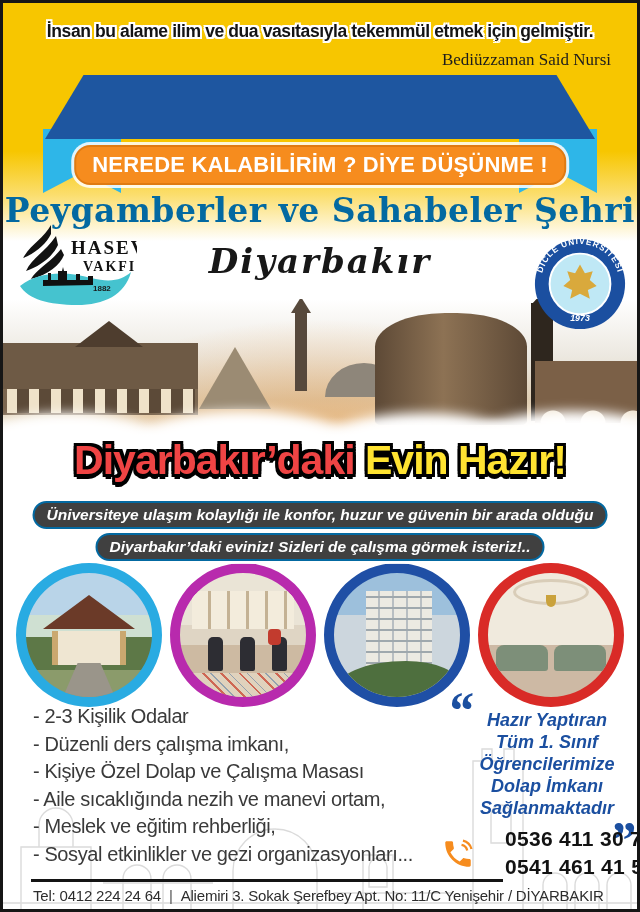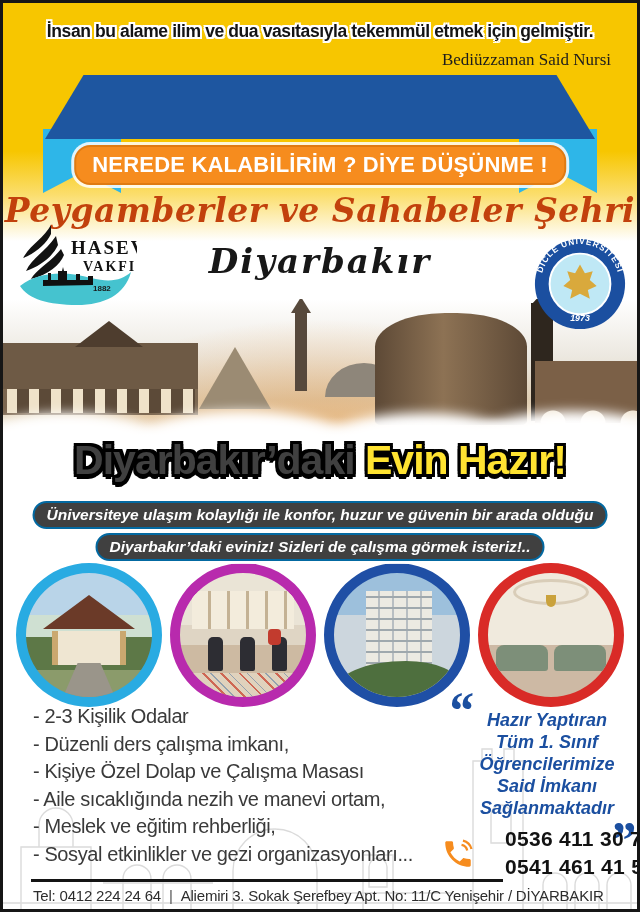--- a/index.html
+++ b/index.html
@@ -24,22 +24,22 @@
   .ribbon-tail.right{right:40px;}
   .ribbon-title{position:absolute;top:82px;left:0;width:100%;text-align:center;z-index:3;
     font-size:26px;font-weight:bold;color:#fff;letter-spacing:-0.5px;
     text-shadow:3px 3px 0 #38BEEC;}
   .ribbon-sub{position:absolute;top:142px;left:50%;transform:translateX(-50%);z-index:3;
     background:#F68C1E;border:2px solid #E07B12;border-radius:16px;
     box-shadow:0 0 0 3px rgba(255,255,255,.85);
     padding:5px 16px;white-space:nowrap;
     font-size:22px;font-weight:bold;color:#fff;letter-spacing:0.2px;}
   .script-line1{position:absolute;top:188px;left:0;width:100%;text-align:center;
-    font-family:"DejaVu Serif",serif;font-style:italic;font-weight:bold;
-    font-size:33px;color:#c2410c;letter-spacing:0.5px;}
+    font-family:"DejaVu Serif",serif;font-weight:bold;
+    font-size:33px;color:#0369a1;letter-spacing:0.5px;}
   .script-line2{position:absolute;top:238px;left:0;width:100%;text-align:center;
     font-family:"DejaVu Serif",serif;font-style:italic;font-weight:bold;
     font-size:34px;color:#181818;letter-spacing:2px;}
   .hasev-logo{position:absolute;top:220px;left:12px;z-index:4;}
   .dicle-logo{position:absolute;top:232px;right:8px;z-index:4;}
   
   .montage{position:absolute;top:296px;left:0;width:100%;height:152px;overflow:hidden;
     background:
       radial-gradient(ellipse at 50% 108%,rgba(230,138,40,.55) 0%,rgba(230,138,40,0) 62%),
       linear-gradient(180deg,#ffffff 0%,#ece8e0 38%,#ded2bd 66%,#f4e3c7 100%);}
@@ -72,21 +72,21 @@
   .c3{left:320px;bottom:-24px;width:200px;height:62px;}
   .c4{right:-40px;bottom:-26px;width:210px;height:66px;}
   .montage-fadebottom{position:absolute;left:0;bottom:0;width:100%;height:34px;
     background:linear-gradient(180deg,rgba(255,255,255,0),#fff);}
   
   .headline{position:absolute;top:434px;left:0;width:100%;text-align:center;z-index:5;
     font-size:41px;font-weight:bold;letter-spacing:-1px;white-space:nowrap;}
   .headline span{
     text-shadow:-3px -3px 0 #000,3px -3px 0 #000,-3px 3px 0 #000,3px 3px 0 #000,
     -3px 0 0 #000,3px 0 0 #000,0 -3px 0 #000,0 3px 0 #000,0 5px 0 #000;}
-  .hl-cream{color:#404040;}
+  .hl-cream{color:#ef4444;}
   .hl-yellow{color:#FFE331;}
   .pill{position:absolute;left:50%;transform:translateX(-50%);z-index:5;
     background:#404040;border:2px solid #0369a1;border-radius:14px;
     box-shadow:0 0 0 3px rgba(255,255,255,.9);
     padding:3px 12px;white-space:nowrap;
     font-size:15.5px;font-weight:bold;font-style:italic;color:#fff;}
   .pill1{top:498px;}
   .pill2{top:530px;}
   
   .circles{position:absolute;top:560px;left:0;width:100%;display:flex;justify-content:center;gap:8px;z-index:4;}
@@ -250,21 +250,21 @@
     <div>- Aile sıcaklığında nezih ve manevi ortam,</div>
     <div>- Meslek ve eğitim rehberliği,</div>
     <div>- Sosyal etkinlikler ve gezi organizasyonları...</div>
   </div>
 
   <div class="note">
     <span class="q-open">“</span>
     <div>Hazır Yaptıran</div>
     <div>Tüm 1. Sınıf</div>
     <div>Öğrencilerimize</div>
-    <div>Said İmkanı</div>
+    <div>Dolap İmkanı</div>
     <div>Sağlanmaktadır</div>
     <span class="q-close">”</span>
   </div>
 
   <div class="phones">
     <svg class="phone-icon" width="34" height="34" viewBox="0 0 24 24">
       <path fill="#F68C1E" d="M6.62 10.79c1.44 2.83 3.76 5.14 6.59 6.59l2.2-2.21c.27-.27.67-.36 1.02-.24 1.12.37 2.33.57 3.57.57.55 0 1 .45 1 1V20c0 .55-.45 1-1 1-9.39 0-17-7.61-17-17 0-.55.45-1 1-1h3.5c.55 0 1 .45 1 1 0 1.25.2 2.45.57 3.57.11.35.03.74-.25 1.02l-2.2 2.2z"></path>
       <path fill="none" stroke="#F68C1E" stroke-width="1.6" d="M14.5 5.5a5 5 0 0 1 4 4 M15.5 2.5a8 8 0 0 1 6 6"></path>
     </svg>
     <div class="phone-num">0536 411 30 77</div>

